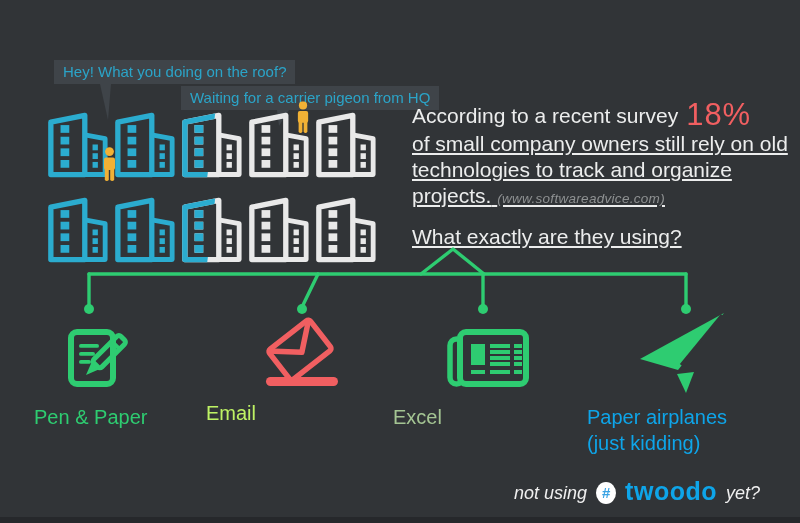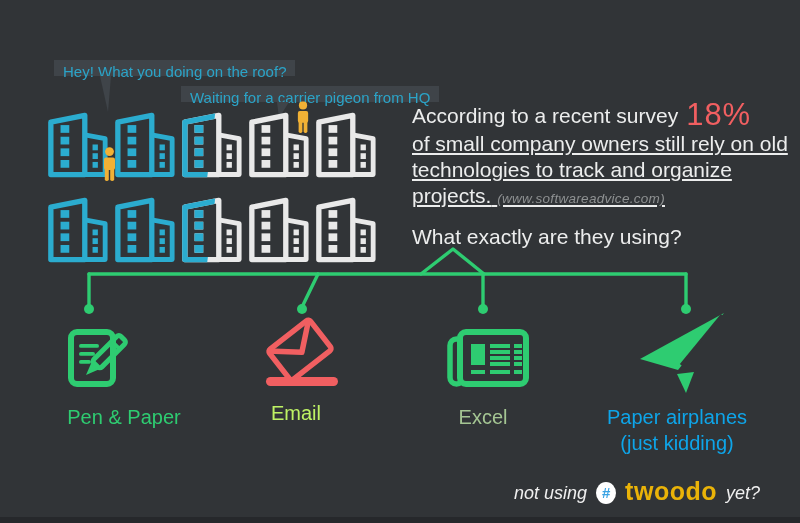--- a/index.html
+++ b/index.html
@@ -4,21 +4,21 @@
 <style>
   html,body{margin:0;padding:0;background:#232526;}
   .canvas{
     position:relative;width:800px;height:523px;overflow:hidden;
     background:#313437;
     font-family:"Liberation Sans",sans-serif;
     -webkit-font-smoothing:antialiased;
   }
   
   .bubble{
-    position:absolute;height:16px;line-height:23px;padding:0 9px;
+    position:absolute;height:24px;line-height:23px;padding:0 9px;
     background:#3f4449;color:#2ba4c8;font-size:15px;white-space:nowrap;
   }
   .bubble-1{left:54px;top:60px;}
   .bubble-2{left:181px;top:86px;}
   .tail{position:absolute;width:0;height:0;top:100%;}
   .tail-1{left:46px;border-top:36px solid #3f4449;border-left:8px solid transparent;border-right:3px solid transparent;}
   .tail-2{left:96px;border-top:16px solid #3f4449;border-left:2px solid transparent;border-right:10px solid transparent;}
   
   .bldg-row{position:absolute;left:46px;display:flex;}
   .bldg-row-1{top:108px;}
@@ -31,41 +31,41 @@
   .bldg.half svg.overlay{color:#2baccf;clip-path:polygon(0 0,56% 0,42% 100%,0 100%);}
   .person{position:absolute;color:#f1b135;}
   .person-ground{left:102px;top:147px;width:15px;height:35px;}
   .person-roof{left:296px;top:101px;width:14px;height:33px;}
   
   .survey{position:absolute;left:412px;top:102px;width:376px;color:#eceded;}
   .survey .lead{font-size:21px;line-height:26px;white-space:nowrap;}
   .survey .stat{font-size:31px;color:#f15f61;margin-left:8px;vertical-align:-2px;letter-spacing:1px;}
   .survey .body{font-size:21px;line-height:26px;margin-top:2px;text-decoration:underline;}
   .survey .source{font-size:13.5px;font-style:italic;color:#8e9192;letter-spacing:0.3px;}
-  .survey .question{font-size:21px;margin-top:13px;}
+  .survey .question{font-size:21px;margin-top:13px;text-decoration:underline;}
   
   .bracket{position:absolute;left:0;top:0;pointer-events:none;}
   
   .tool-icon{position:absolute;}
   .tool-icon svg{display:block;overflow:visible;}
   .icon-pen{left:66px;top:318px;}
   .icon-email{left:258px;top:320px;}
   .icon-excel{left:444px;top:328px;}
   .icon-plane{left:632px;top:308px;}
-  .tool-label{position:absolute;width:180px;text-align:center;font-size:20px;line-height:26px;}
+  .tool-label{position:absolute;width:180px;text-align:left;font-size:20px;line-height:26px;}
   .label-pen{left:34px;top:404px;color:#2ecc71;}
   .label-email{left:206px;top:400px;color:#bef264;}
   .label-excel{left:393px;top:404px;color:#a4c593;}
   .label-plane{left:587px;top:404px;color:#0ea5e9;}
   
   .footer{position:absolute;top:480px;right:40px;display:flex;align-items:center;gap:9px;}
   .footer .aside{font-size:18px;font-style:italic;color:#f0f0f0;}
   .hash-circle{width:20px;height:22px;border-radius:50%;background:#ffffff;color:#3aa3e3;
     font-weight:bold;font-size:15px;line-height:22px;text-align:center;}
-  .brand{font-size:25px;font-weight:bold;color:#eab308;letter-spacing:0.5px;margin-top:-3px;}
+  .brand{font-size:25px;font-weight:bold;color:#0ea5e9;letter-spacing:0.5px;margin-top:-3px;}
   .bottom-strip{position:absolute;left:0;bottom:0;width:100%;height:6px;background:#26282b;}
 </style>
 </head>
 <body>
 
 <div class="canvas">
 
   <svg width="0" height="0" style="position:absolute" aria-hidden="true">
     <defs>
       <symbol id="bldg-symbol" viewBox="0 0 66 73">

